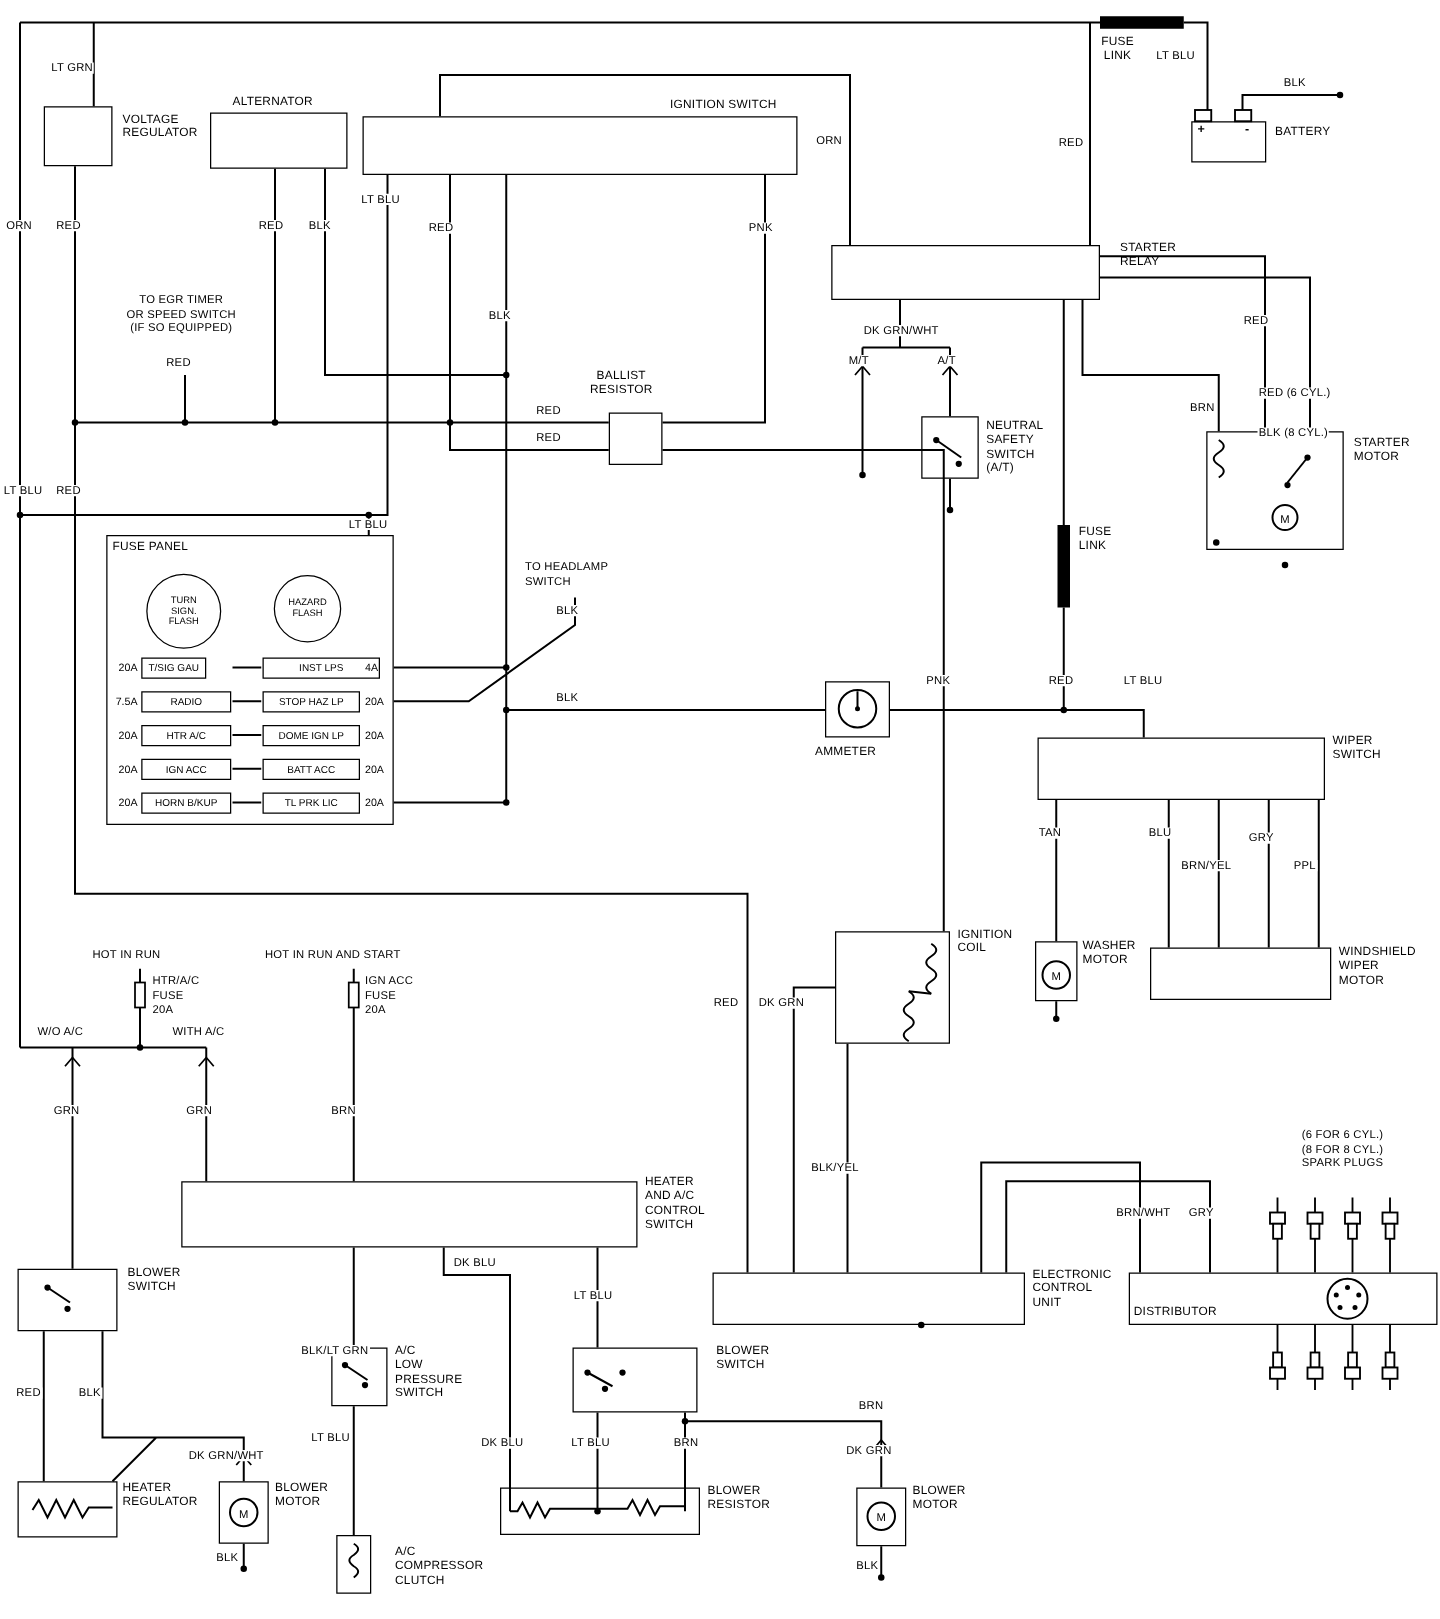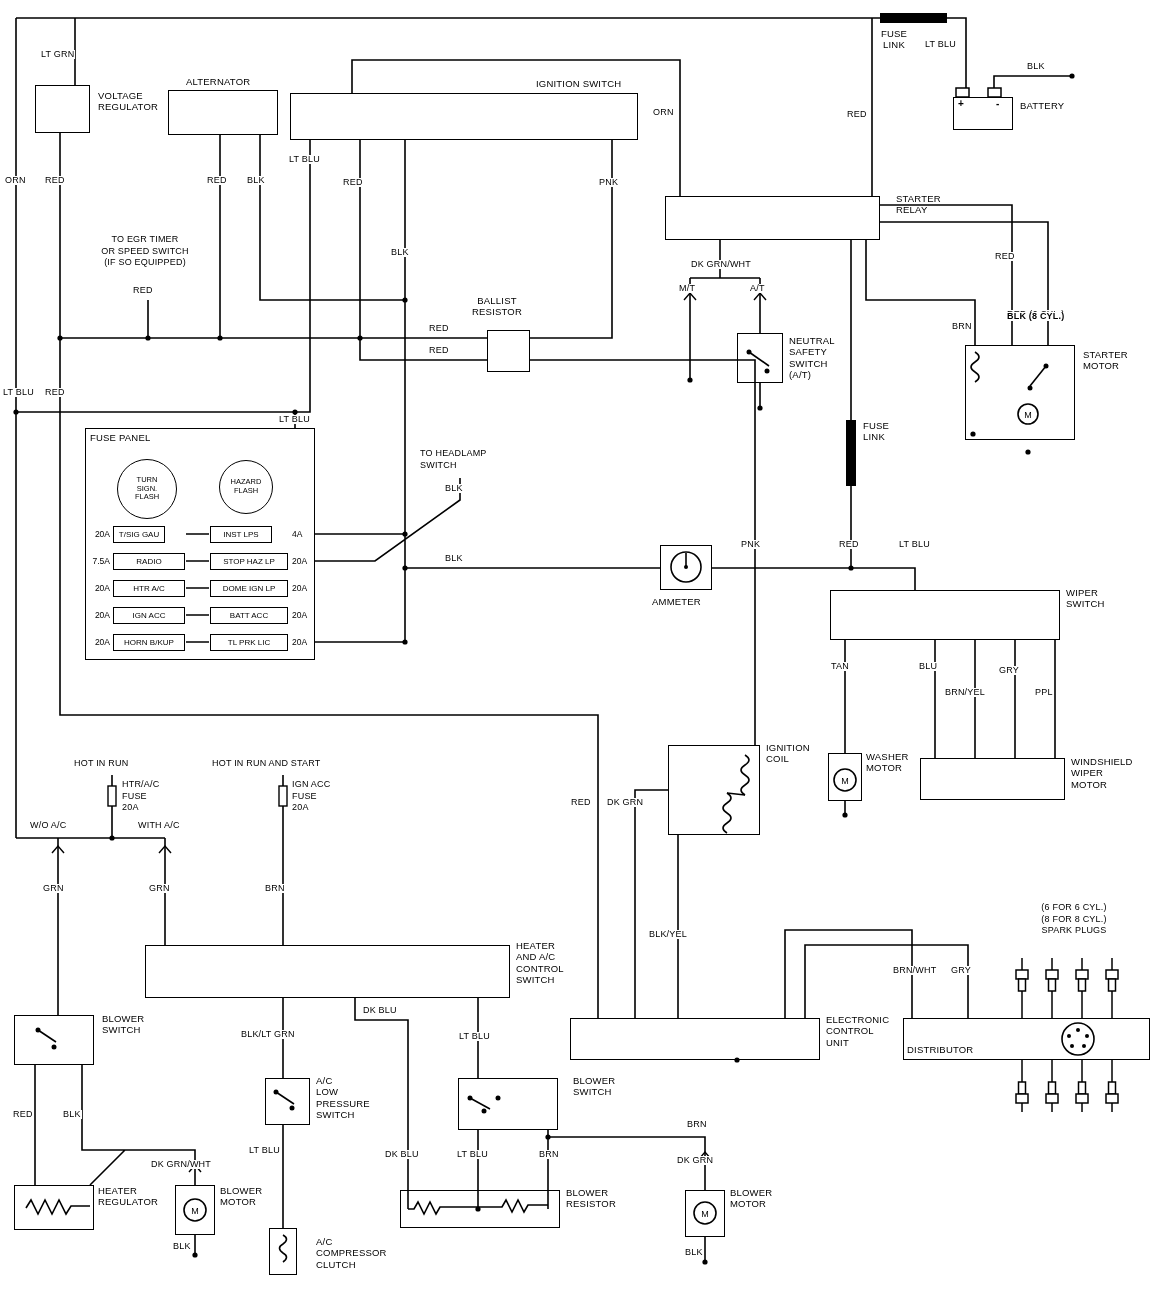--- a/index.html
+++ b/index.html
@@ -268,21 +268,21 @@
     <div class="wlabel" style="left: 652px; top: 108px;">ORN</div>
     <div class="wlabel" style="left: 846px; top: 110px;">RED</div>
     <div class="wlabel" style="left: 924px; top: 40px;">LT BLU</div>
     <div class="wlabel" style="left: 1026px; top: 62px;">BLK</div>
     <div class="wlabel" style="left: 690px; top: 260px;">DK GRN/WHT</div>
     <div class="wlabel" style="left: 678px; top: 284px;">M/T</div>
     <div class="wlabel" style="left: 749px; top: 284px;">A/T</div>
     <div class="wlabel" style="left: 994px; top: 252px;">RED</div>
     <div class="wlabel" style="left: 951px; top: 322px;">BRN</div>
     <div class="wlabel" style="left: 1006px; top: 310px;">RED (6 CYL.)</div>
-    <div class="wlabel" style="left: 1006px; top: 312px; font-weight: bold;">BLK (8 CYL.)</div>
+    <div class="wlabel" style="left: 1006px; top: 342px;">BLK (8 CYL.)</div>
     <div class="wlabel" style="left: 428px; top: 324px;">RED</div>
     <div class="wlabel" style="left: 428px; top: 346px;">RED</div>
     <div class="wlabel" style="left: 132px; top: 286px;">RED</div>
     <div class="wlabel" style="left: 2px; top: 388px;">LT BLU</div>
     <div class="wlabel" style="left: 44px; top: 388px;">RED</div>
     <div class="wlabel" style="left: 278px; top: 415px;">LT BLU</div>
     <div class="wlabel" style="left: 444px; top: 484px;">BLK</div>
     <div class="wlabel" style="left: 444px; top: 554px;">BLK</div>
     <div class="wlabel" style="left: 740px; top: 540px;">PNK</div>
     <div class="wlabel" style="left: 838px; top: 540px;">RED</div>
@@ -293,21 +293,21 @@
     <div class="wlabel" style="left: 944px; top: 688px;">BRN/YEL</div>
     <div class="wlabel" style="left: 1034px; top: 688px;">PPL</div>
     <div class="wlabel" style="left: 570px; top: 798px;">RED</div>
     <div class="wlabel" style="left: 606px; top: 798px;">DK GRN</div>
     <div class="wlabel" style="left: 648px; top: 930px;">BLK/YEL</div>
     <div class="wlabel" style="left: 892px; top: 966px;">BRN/WHT</div>
     <div class="wlabel" style="left: 950px; top: 966px;">GRY</div>
     <div class="wlabel" style="left: 42px; top: 884px;">GRN</div>
     <div class="wlabel" style="left: 148px; top: 884px;">GRN</div>
     <div class="wlabel" style="left: 264px; top: 884px;">BRN</div>
-    <div class="wlabel" style="left: 240px; top: 1030px;">BLK/LT GRN</div>
+    <div class="wlabel" style="left: 240px; top: 1076px;">BLK/LT GRN</div>
     <div class="wlabel" style="left: 362px; top: 1006px;">DK BLU</div>
     <div class="wlabel" style="left: 458px; top: 1032px;">LT BLU</div>
     <div class="wlabel" style="left: 12px; top: 1110px;">RED</div>
     <div class="wlabel" style="left: 62px; top: 1110px;">BLK</div>
     <div class="wlabel" style="left: 150px; top: 1160px;">DK GRN/WHT</div>
     <div class="wlabel" style="left: 248px; top: 1146px;">LT BLU</div>
     <div class="wlabel" style="left: 384px; top: 1150px;">DK BLU</div>
     <div class="wlabel" style="left: 456px; top: 1150px;">LT BLU</div>
     <div class="wlabel" style="left: 538px; top: 1150px;">BRN</div>
     <div class="wlabel" style="left: 686px; top: 1120px;">BRN</div>
@@ -327,21 +327,21 @@
     <div class="annot" style="left: 292px; top: 779px;">IGN ACC
 FUSE
 20A</div>
     <div class="annot" style="left: 30px; top: 820px;">W/O A/C</div>
     <div class="annot" style="left: 138px; top: 820px;">WITH A/C</div>
     <div class="annot" style="left: 1010px; top: 902px; width: 128px; text-align: center;">(6 FOR 6 CYL.)
 (8 FOR 8 CYL.)
 SPARK PLUGS</div>
     <div class="famp" style="left: 84px; top: 530px; width: 26px; text-align: right;">20A</div>
     <div class="fbox" style="left: 113px; top: 526px; width: 52px;">T/SIG GAU</div>
-    <div class="fbox" style="left: 210px; top: 526px; width: 62px;">INST LPS</div>
+    <div class="fbox" style="left: 210px; top: 526px; width: 94px;">INST LPS</div>
     <div class="famp" style="left: 292px; top: 530px; width: 30px; text-align: left;">4A</div>
     <div class="famp" style="left: 84px; top: 557px; width: 26px; text-align: right;">7.5A</div>
     <div class="fbox" style="left: 113px; top: 553px; width: 72px;">RADIO</div>
     <div class="fbox" style="left: 210px; top: 553px; width: 78px;">STOP HAZ LP</div>
     <div class="famp" style="left: 292px; top: 557px; width: 30px; text-align: left;">20A</div>
     <div class="famp" style="left: 84px; top: 584px; width: 26px; text-align: right;">20A</div>
     <div class="fbox" style="left: 113px; top: 580px; width: 72px;">HTR A/C</div>
     <div class="fbox" style="left: 210px; top: 580px; width: 78px;">DOME IGN LP</div>
     <div class="famp" style="left: 292px; top: 584px; width: 30px; text-align: left;">20A</div>
     <div class="famp" style="left: 84px; top: 611px; width: 26px; text-align: right;">20A</div>

